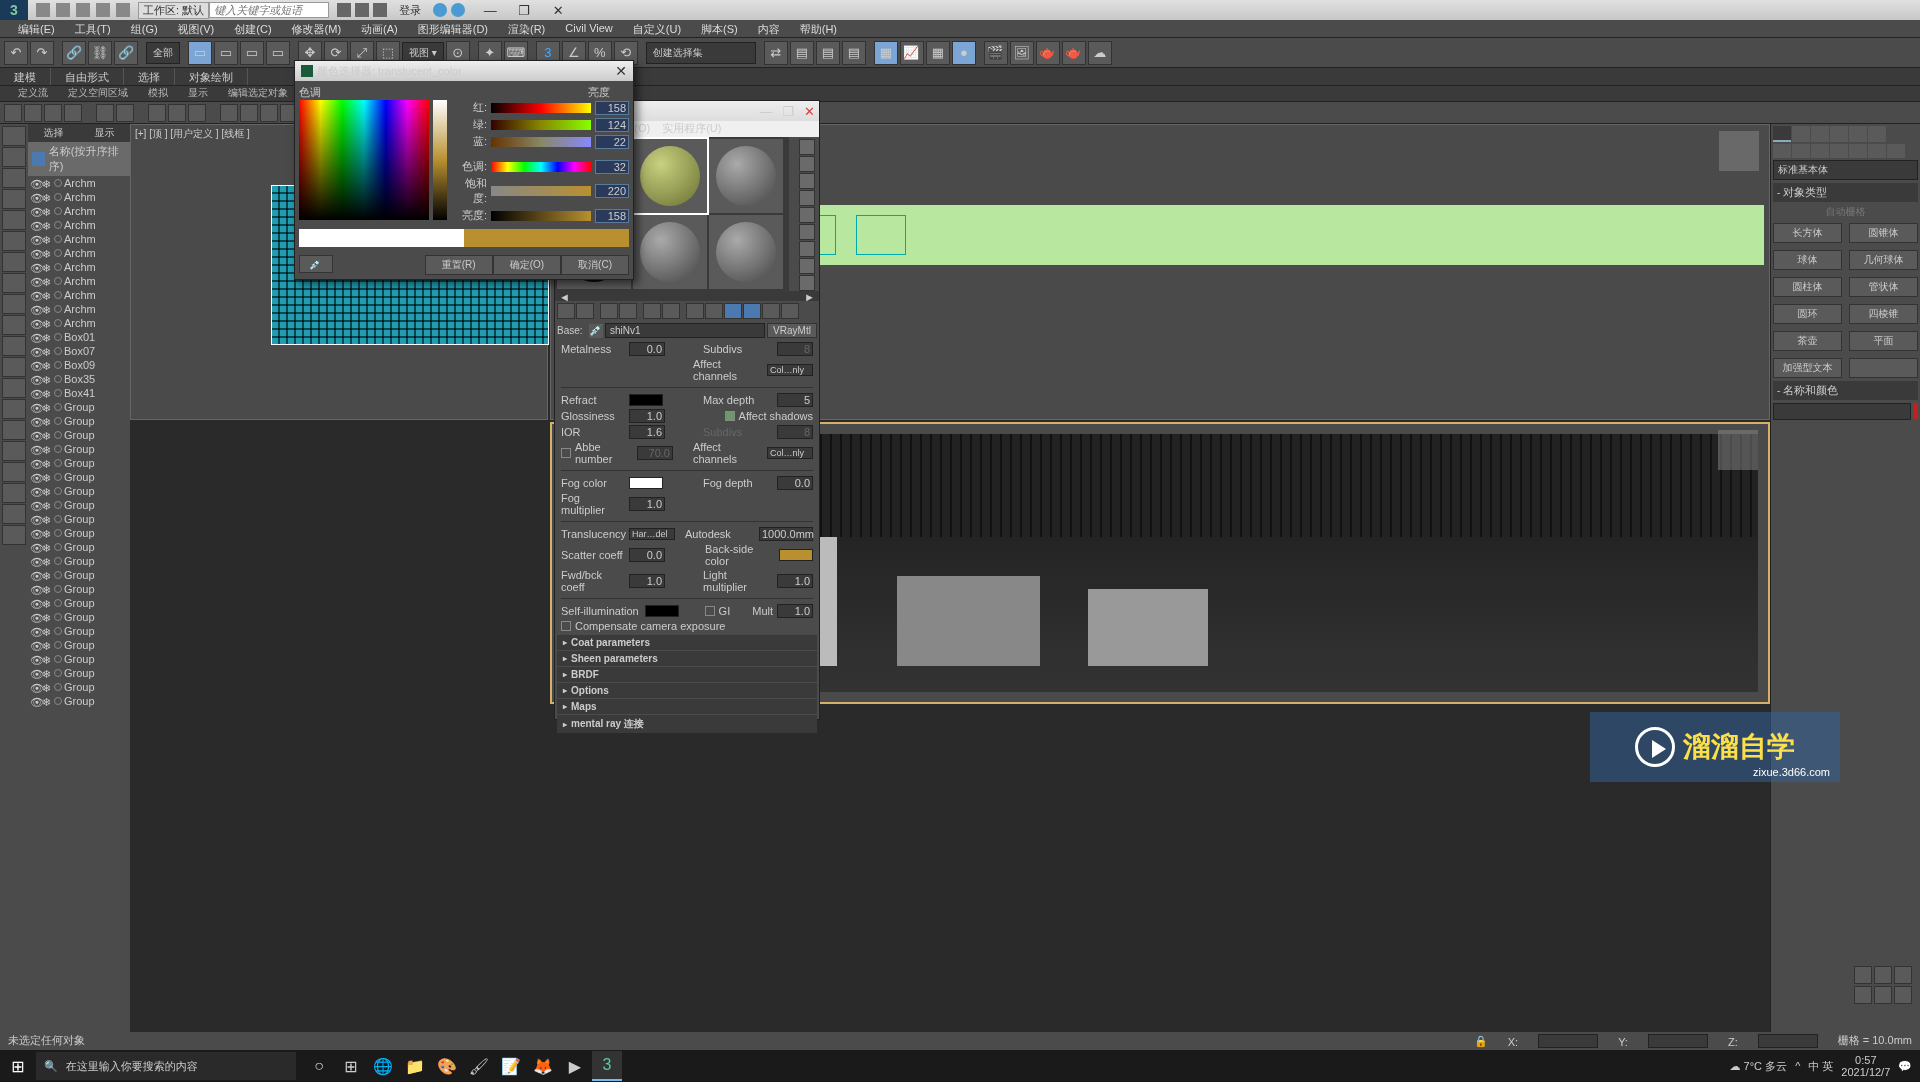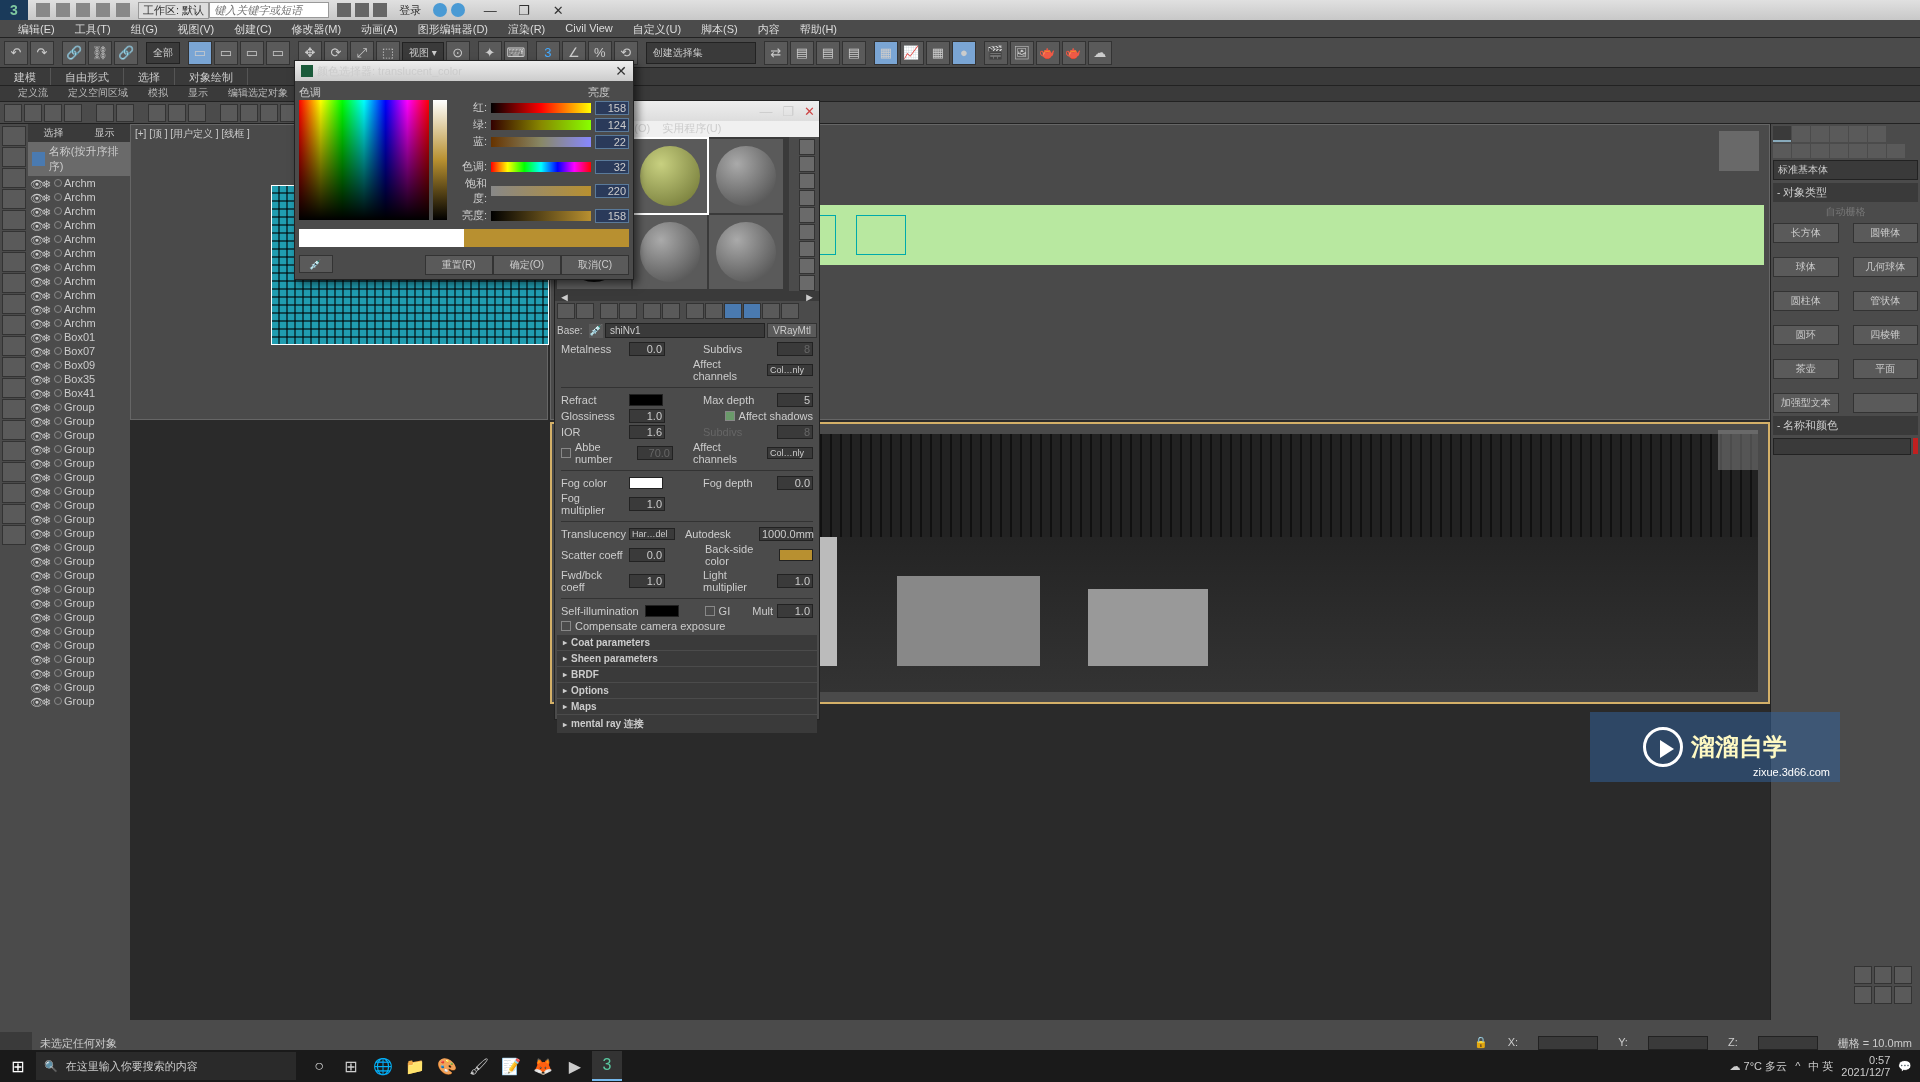--- a/index.html
+++ b/index.html
@@ -46,32 +46,32 @@
 .vp { position:absolute; background:#4a4a4a; border:1px solid #666; }
 .vp.tl { top:0; left:0; width:418px; height:296px; }
 .vp.tr { top:0; left:420px; right:0; height:296px; }
 .vp.bl { top:298px; left:0; width:418px; height:282px; }
 .vp.br { top:298px; left:420px; right:0; height:282px; border:2px solid #d4b068; }
 .vp .lbl { position:absolute; top:2px; left:4px; font-size:10px; color:#ccc; }
 .grid-pattern { position:absolute; top:60px; left:140px; width:278px; height:160px; background:repeating-linear-gradient(0deg,#5ac8d4 0,#5ac8d4 6px,#2a5a60 6px,#2a5a60 8px),repeating-linear-gradient(90deg,#5ac8d4 0,#5ac8d4 6px,#2a5a60 6px,#2a5a60 8px); background-blend-mode:multiply; border:1px solid #fff; }
 .tr-scene { position:absolute; top:80px; left:5px; right:5px; height:60px; background:#b8e8a0; display:flex; align-items:center; gap:20px; padding:0 20px; }
 .tr-scene .box { width:50px; height:40px; border:1px solid #0aa; }
 .br-render { position:absolute; inset:10px; background:linear-gradient(#1a1a1a,#333); }
-.status { position:absolute; bottom:30px; left:0; right:0; height:20px; background:#4b4b4b; display:flex; align-items:flex-start; padding:16px 8px; gap:20px; font-size:10px;margin-left:32px; }
+.status { position:absolute; bottom:30px; left:0; right:0; height:20px; background:#4b4b4b; display:flex; align-items:flex-end; padding:4px 8px; gap:20px; font-size:10px; }
 .status2 { position:absolute; bottom:14px; left:0; right:0; height:16px; background:#3a3a3a; display:flex; align-items:center; padding:0 8px; font-size:10px; }
 .status2 .wel { background:#d0c890; color:#333; padding:0 4px; }
 .right-panel { width:150px; background:#4b4b4b; border-left:1px solid #222; display:flex; flex-direction:column; }
 .right-panel .tabs { height:18px; display:flex; gap:1px; padding:2px; }
 .right-panel .tabs span { width:18px; height:16px; background:#5a5a5a; }
 .right-panel .tabs span.active { background:#3a3a3a; border-bottom:2px solid #8ab; }
 .right-panel .subtabs { height:16px; display:flex; gap:1px; padding:2px; }
 .right-panel .subtabs span { width:18px; height:14px; background:#5a5a5a; }
 .right-panel .drop2 { margin:2px; background:#3a3a3a; border:1px solid #222; padding:2px 4px; font-size:10px; }
 .right-panel .sect { background:#3a3a3a; margin:1px 2px; padding:2px 4px; font-size:10px; }
-.right-panel .btngrid { display:grid; grid-template-columns:1fr 1fr; gap:14px; padding:2px; }
+.right-panel .btngrid { display:grid; grid-template-columns:1fr 1fr; gap:7px; padding:2px; }
 .right-panel .btngrid span { background:#5a5a5a; text-align:center; padding:2px; font-size:10px; border:1px solid #333; }
 .right-panel .nm-row { display:flex; margin:2px; gap:2px; }
 .right-panel .nm-row input { flex:1; background:#3a3a3a; border:1px solid #222; color:#ccc; padding:2px; font-size:10px; }
 .right-panel .nm-row .sw { width:16px; height:16px; background:#c02020; }
 
 .colordlg { position:absolute; top:60px; left:294px; width:340px; background:#4b4b4b; border:1px solid #222; box-shadow:4px 4px 8px rgba(0,0,0,.5); z-index:50; }
 .colordlg .ttl { height:20px; background:linear-gradient(#eee,#ccc); display:flex; align-items:center; padding:0 6px; color:#333; justify-content:space-between; }
 .colordlg .ttl .x { font-size:14px; color:#333; cursor:pointer; }
 .colordlg .body { padding:4px; }
 .colordlg .hdrs { display:flex; font-size:10px; }
@@ -123,21 +123,21 @@
 .matdlg .prow .cb { width:10px; height:10px; border:1px solid #888; }
 .matdlg .prow .cb.checked { background:#6a9a6a; }
 .matdlg .prow .dd2 { width:46px; background:#3a3a3a; border:1px solid #222; padding:0 2px; font-size:9px; }
 .matdlg .divider { height:1px; background:#333; margin:3px 0; }
 .matdlg .rollup { background:#3a3a3a; padding:2px 6px; margin:1px 2px; display:flex; align-items:center; gap:4px; font-weight:bold; font-size:10px; }
 .matdlg .rollup::before { content:"▸"; font-size:8px; }
 
 .watermark { position:absolute; right:80px; bottom:300px; width:250px; height:70px; background:rgba(50,100,160,.5); display:flex; align-items:center; justify-content:center; gap:8px; z-index:30; }
 .watermark .play { width:40px; height:40px; border:3px solid #fff; border-radius:50%; position:relative; }
 .watermark .play::after { content:""; position:absolute; left:14px; top:10px; border-left:14px solid #fff; border-top:9px solid transparent; border-bottom:9px solid transparent; }
-.watermark .txt { color:#fef9c3; font-size:24px; font-weight:bold; }
+.watermark .txt { color:#fde047; font-size:28px; font-weight:bold; }
 .watermark .sub { position:absolute; bottom:4px; right:10px; font-size:11px; color:#fff; }
 
 .taskbar { position:absolute; bottom:0; left:0; right:0; height:32px; background:#1a1a1a; display:flex; align-items:center; }
 .taskbar .start { width:36px; height:32px; display:flex; align-items:center; justify-content:center; color:#fff; font-size:16px; }
 .taskbar .search { flex:0 0 260px; height:28px; background:#2a2a2a; display:flex; align-items:center; padding:0 8px; gap:8px; color:#888; }
 .taskbar .apps { display:flex; gap:2px; padding:0 8px; }
 .taskbar .apps span { width:30px; height:30px; display:flex; align-items:center; justify-content:center; font-size:16px; }
 .taskbar .apps .active { border-bottom:2px solid #76b9ed; background:#333; }
 .taskbar .tray { margin-left:auto; display:flex; align-items:center; gap:8px; padding:0 8px; font-size:10px; color:#ccc; }
 .viewcube { position:absolute; top:6px; right:10px; width:40px; height:40px; background:#888; opacity:.5; }
@@ -919,19 +919,19 @@
     <span>🖌</span>
     <span>📝</span>
     <span>🦊</span>
     <span>▶</span>
     <span class="active" style="color:#5ac8a0">3</span>
   </div>
   <div class="tray">
     <span>☁ <span>7°C 多云</span></span>
     <span>^</span>
     <span>中 英</span>
-    <div style="text-align:right">
+    <div style="text-align:center">
       <div>0:57</div>
       <div>2021/12/7</div>
     </div>
     <span>💬</span>
   </div>
 </div>
 
 </body></html>

